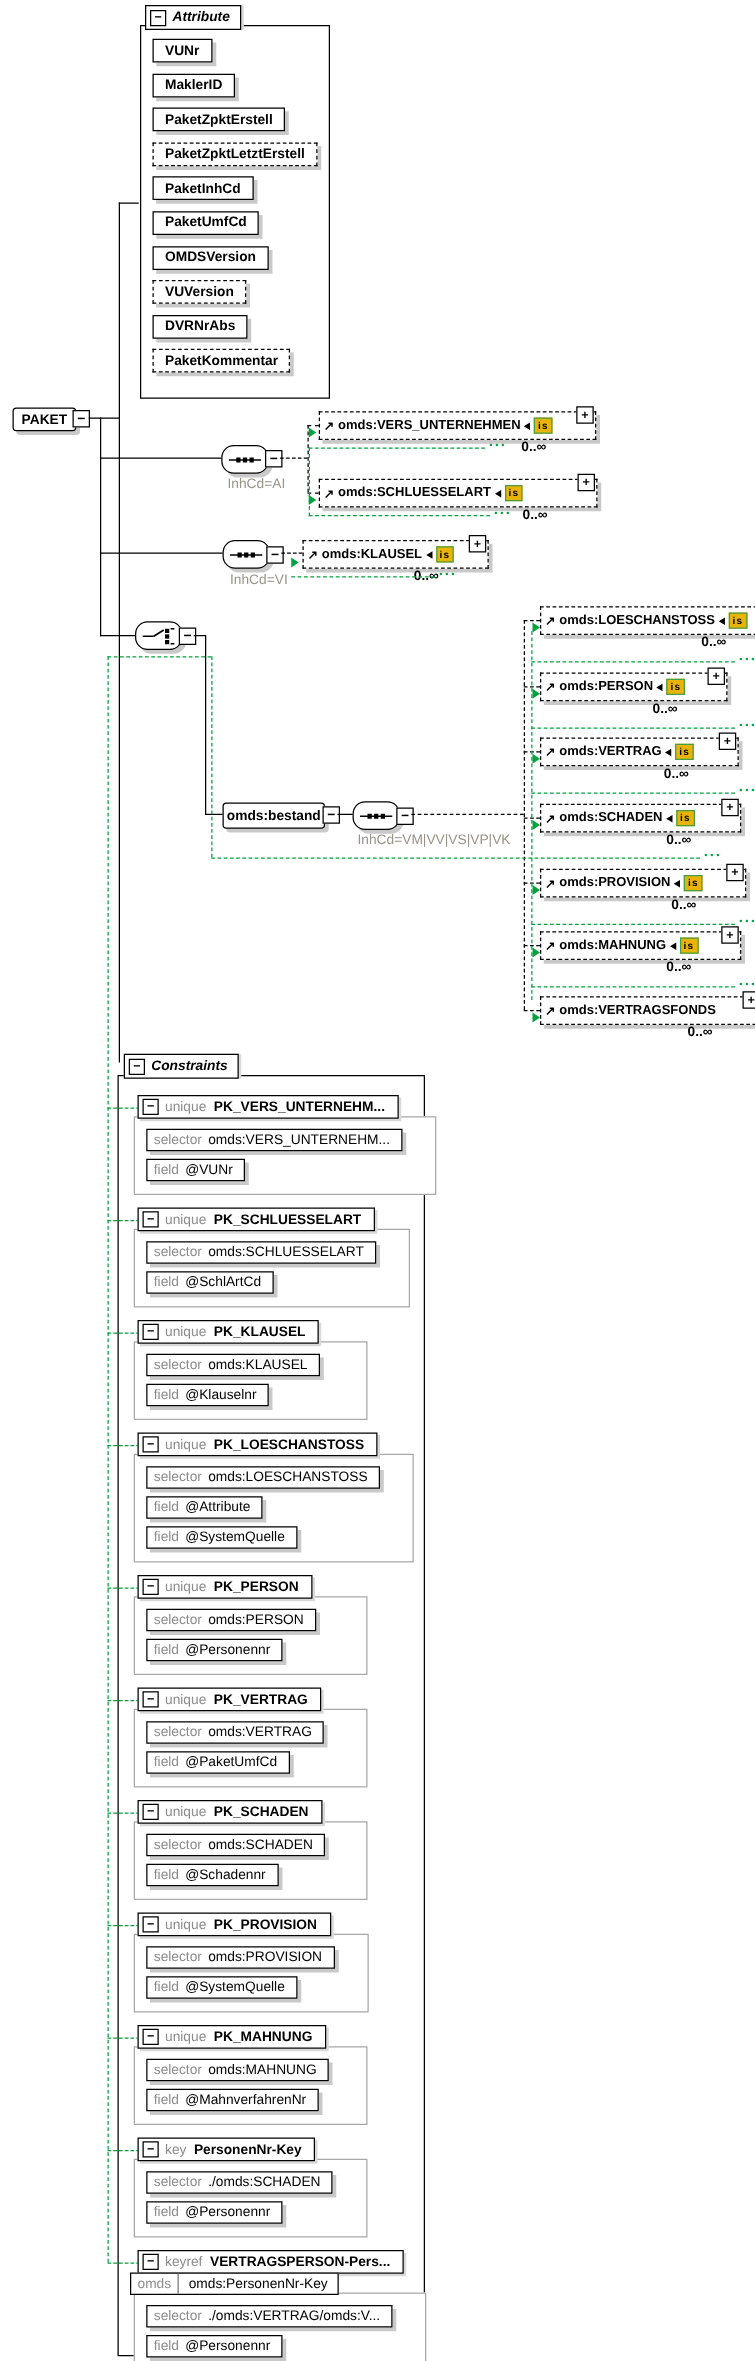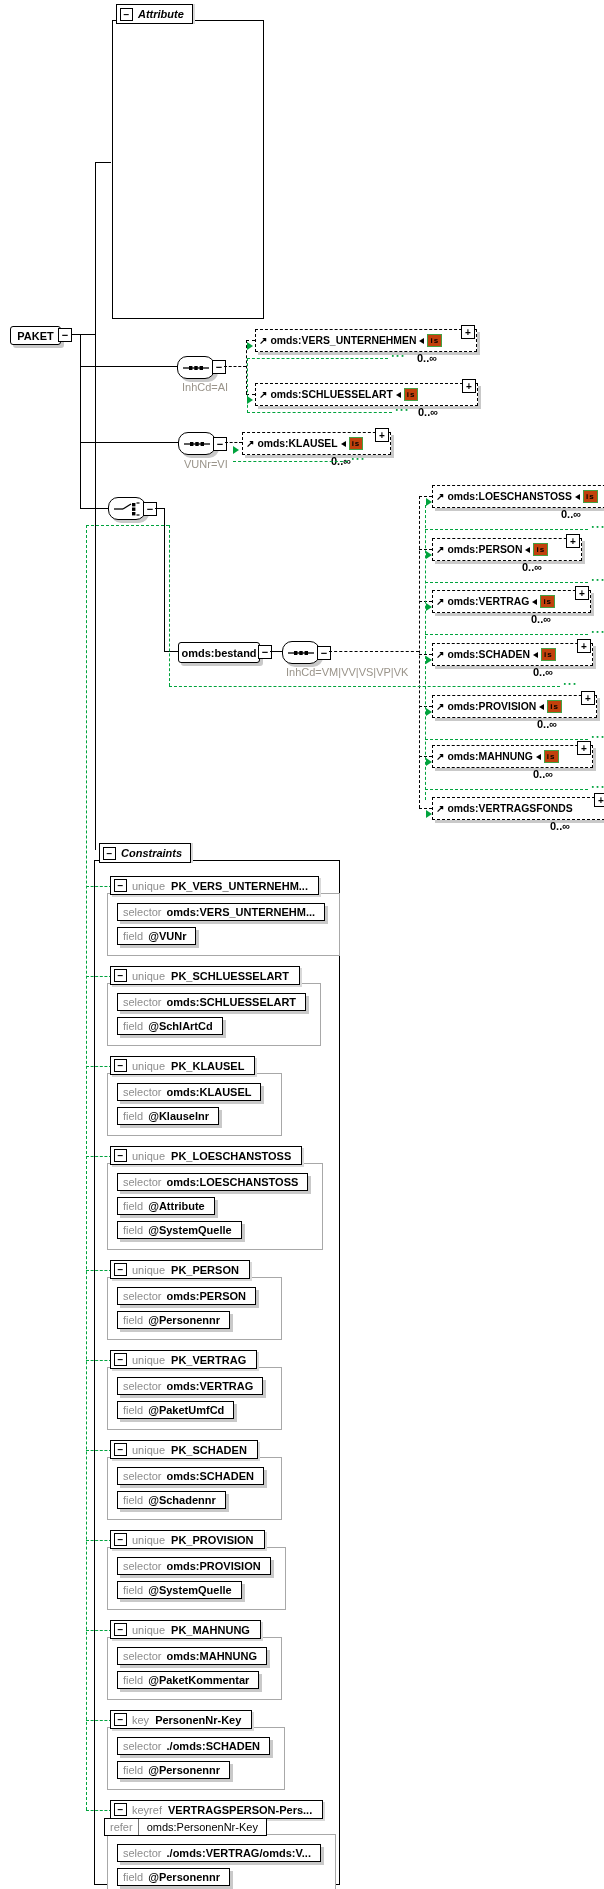--- a/index.html
+++ b/index.html
@@ -20,21 +20,21 @@
   .exp{position:absolute;width:12px;height:12px;border:1.5px solid #000;background:#fff;
        display:flex;align-items:center;justify-content:center;font-size:11px;font-weight:bold;line-height:10px;}
   .comp{position:absolute;border:1px solid #000;border-radius:10px;background:#fff;
         box-shadow:3px 3px 0 #c9c9c9;display:flex;align-items:center;justify-content:center;}
   .glabel{position:absolute;font-size:11px;color:#9a948a;white-space:nowrap;}
   .el-box{position:absolute;border:1px dashed #000;background:#fff;box-shadow:3px 3px 0 #c9c9c9;
         display:flex;align-items:center;gap:3px;padding:0 13px 0 3px;font-weight:bold;font-size:10.4px;white-space:nowrap;}
   .ref-arrow{font-size:10px;font-weight:bold;flex:none;}
   .t-arrow{width:0;height:0;border-top:3px solid transparent;border-bottom:3px solid transparent;
         border-right:5px solid #000;flex:none;}
-  .t-icon{border:1px solid #44a044;background:#c2410c;font-size:8px;font-weight:bold;
+  .t-icon{border:1px solid #44a044;background:#eab308;font-size:8px;font-weight:bold;
         padding:0 2px;height:11px;display:inline-flex;align-items:center;letter-spacing:1px;flex:none;}
   .el-plus{position:absolute;right:1px;top:-5px;width:12px;height:12px;border:1.5px solid #000;
         background:#fff;display:flex;align-items:center;justify-content:center;font-size:10px;font-weight:bold;}
   .card{position:absolute;font-size:11px;font-weight:bold;white-space:nowrap;}
   .ln{position:absolute;}
   .h-s{border-top:1px solid #000;} .v-s{border-left:1px solid #000;}
   .h-d{border-top:1px dashed #000;} .v-d{border-left:1px dashed #000;}
   .h-g{border-top:1px dashed #00a33d;} .v-g{border-left:1px dashed #00a33d;}
   .g-arrow{position:absolute;width:0;height:0;border-top:4px solid transparent;
         border-bottom:4px solid transparent;border-left:6px solid #00a33d;}
@@ -42,38 +42,50 @@
   .constraint{margin-bottom:10px;}
   .c-header{display:flex;align-items:center;border:1.2px solid #000;background:#fff;width:fit-content;
         padding:2px 10px 2px 3px;font-size:11px;box-shadow:2px 2px 0 #d9d9d9;position:relative;z-index:2;}
   .c-kind{color:#8c8c8c;margin-right:6px;text-align:right;}
   .c-name{font-weight:bold;}
   .c-refer{display:flex;align-items:center;border:1px solid #000;background:#fff;width:fit-content;
         font-size:11px;margin:-1px 0 0 -6px;position:relative;z-index:2;}
   .refer-label{color:#8c8c8c;padding:2px 5px;border-right:1px solid #777;}
   .refer-value{padding:2px 8px;text-align:right;}
   .c-body{border:1px solid #a8a8a8;background:#fff;width:fit-content;min-width:150px;
-        margin:-2px 0 0 -3px;padding:9px 14px 10px 9px;position:relative;z-index:1;}
+        margin:-2px 0 0 -3px;padding:9px 26px 10px 9px;position:relative;z-index:1;}
   .c-row{display:flex;align-items:center;border:1.2px solid #000;background:#fff;width:fit-content;
         padding:2px 9px 2px 5px;font-size:11px;margin-bottom:6px;box-shadow:3px 3px 0 #c9c9c9;}
   .c-row:last-child{margin-bottom:0;}
   .row-label{color:#8c8c8c;margin-right:5px;}
-  .row-value{font-weight:bold;}
+  .row-value{font-weight:normal;}
   svg{display:block;}
 </style>
 </head>
 <body>
 
 <div id="stage">
 
   <div class="panel" style="left:112px;top:20px;width:150px;height:297px;"></div>
   <div class="tab" style="left:116px;top:4px;">
     <span class="mini">−</span>
     <span>Attribute</span>
   </div>
+  <div id="attr-list" style="position:absolute;left:122px;top:31px;">
+      <div class="attr-item">VUNr</div>
+      <div class="attr-item">MaklerID</div>
+      <div class="attr-item">PaketZpktErstell</div>
+      <div class="attr-item optional">PaketZpktLetztErstell</div>
+      <div class="attr-item">PaketInhCd</div>
+      <div class="attr-item">PaketUmfCd</div>
+      <div class="attr-item">OMDSVersion</div>
+      <div class="attr-item optional">VUVersion</div>
+      <div class="attr-item">DVRNrAbs</div>
+      <div class="attr-item optional">PaketKommentar</div>
+    </div>
 
   <div class="node" style="left:10px;top:326px;width:49px;height:17px;">
     <span>PAKET</span>
   </div>
   <div class="exp" style="left:58px;top:328px;">−</div>
 
   <div class="comp" style="left:177px;top:356px;width:36px;height:21px;">
     <svg width="26" height="8" viewBox="0 0 26 8">
       <line x1="0" y1="4" x2="26" y2="4" stroke="#000" stroke-width="1.3"></line>
       <rect x="6" y="2" width="3.4" height="4" fill="#000"></rect>
@@ -86,21 +98,21 @@
 
   <div class="comp" style="left:178px;top:432px;width:36px;height:21px;">
     <svg width="26" height="8" viewBox="0 0 26 8">
       <line x1="0" y1="4" x2="26" y2="4" stroke="#000" stroke-width="1.3"></line>
       <rect x="6" y="2" width="3.4" height="4" fill="#000"></rect>
         <rect x="11.3" y="2" width="3.4" height="4" fill="#000"></rect>
         <rect x="16.6" y="2" width="3.4" height="4" fill="#000"></rect>
     </svg>
   </div>
   <div class="exp" style="left:213px;top:437px;">−</div>
-  <div class="glabel" style="left:184px;top:458px;">VUNr=VI</div>
+  <div class="glabel" style="left:184px;top:458px;">InhCd=VI</div>
 
   <div class="comp" style="left:108px;top:497px;width:36px;height:21px;">
     <svg width="26" height="14" viewBox="0 0 26 14">
       <line x1="0" y1="7" x2="9" y2="7" stroke="#000" stroke-width="1.3"></line>
       <line x1="9" y1="7" x2="17" y2="2" stroke="#000" stroke-width="1.3"></line>
       <rect x="18" y="1" width="3.4" height="3.4" fill="#000"></rect>
       <rect x="18" y="5.5" width="3.4" height="3.4" fill="#000"></rect>
       <rect x="18" y="10" width="3.4" height="3.4" fill="#000"></rect>
       <line x1="22.5" y1="1" x2="25.5" y2="1" stroke="#000" stroke-width="1.2"></line>
       <line x1="22.5" y1="13" x2="25.5" y2="13" stroke="#000" stroke-width="1.2"></line>
@@ -276,21 +288,21 @@
           <div class="c-kind">unique</div>
           <div class="c-name">PK_MAHNUNG</div>
         </div>
         <div class="c-body">
           <div class="c-row">
             <div class="row-label">selector</div>
             <div class="row-value">omds:MAHNUNG</div>
           </div>
           <div class="c-row">
             <div class="row-label">field</div>
-            <div class="row-value">@PaketKommentar</div>
+            <div class="row-value">@MahnverfahrenNr</div>
           </div>
         </div>
       </div>
       <div class="constraint">
         <div class="c-header">
           <div class="mini">−</div>
           <div class="c-kind">key</div>
           <div class="c-name">PersonenNr-Key</div>
         </div>
         <div class="c-body">
@@ -304,21 +316,21 @@
           </div>
         </div>
       </div>
       <div class="constraint">
         <div class="c-header">
           <div class="mini">−</div>
           <div class="c-kind">keyref</div>
           <div class="c-name">VERTRAGSPERSON-Pers...</div>
         </div>
         <div class="c-refer">
-          <div class="refer-label">refer</div>
+          <div class="refer-label">omds</div>
           <div class="refer-value">omds:PersonenNr-Key</div>
         </div>
         <div class="c-body">
           <div class="c-row">
             <div class="row-label">selector</div>
             <div class="row-value">./omds:VERTRAG/omds:V...</div>
           </div>
           <div class="c-row">
             <div class="row-label">field</div>
             <div class="row-value">@Personennr</div>

